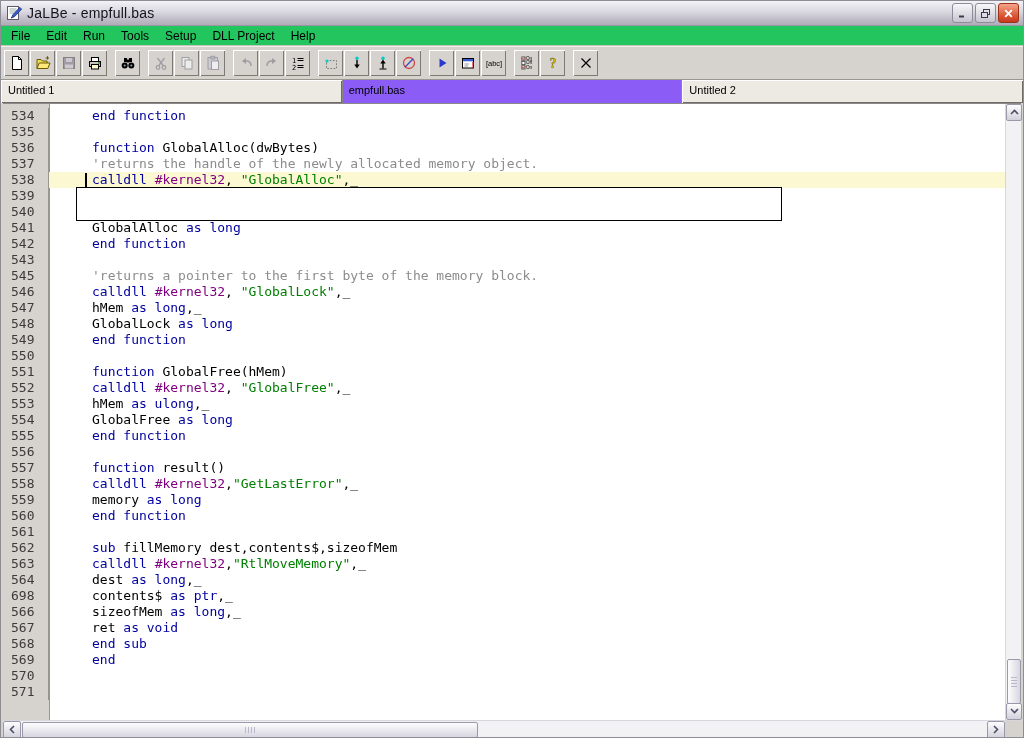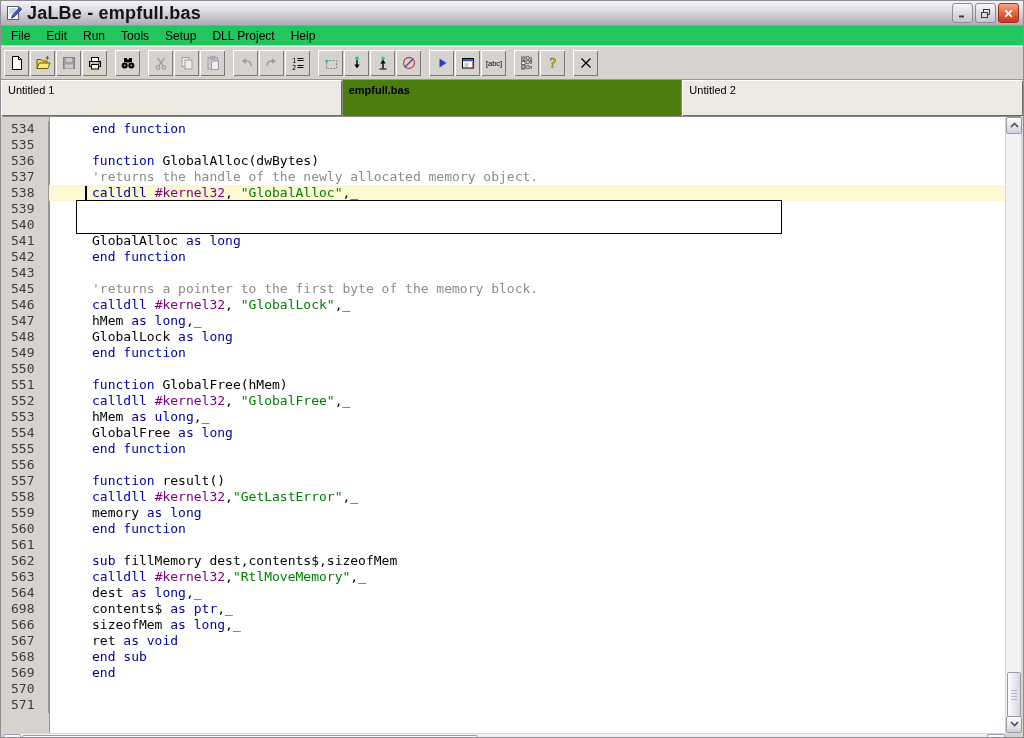--- a/index.html
+++ b/index.html
@@ -9,21 +9,21 @@
     background:#d6d3ce;border:1px solid #8e8c95;overflow:hidden;
     font-family:"Liberation Sans",sans-serif;
   }
   
   .titlebar{
     height:25px;display:flex;align-items:center;padding:0 4px;
     background:linear-gradient(180deg,#f3f2f6 0%,#dddbe3 40%,#bdbac6 80%,#b0adb9 100%);
     border-bottom:1px solid #9a97a3;
   }
   .app-icon{width:17px;height:17px;margin:0 4px 0 1px;flex:0 0 auto;}
-  .title-text{font-size:18px;font-weight:bold;color:#14141c;letter-spacing:.2px;}
+  .title-text{font-size:14px;font-weight:normal;color:#14141c;letter-spacing:.2px;}
   .winbtns{margin-left:auto;display:flex;gap:2px;}
   .winbtn{
     width:21px;height:20px;border-radius:3px;border:1px solid #8e8c98;
     background:linear-gradient(180deg,#f8f8fa,#c6c4ce);
     display:flex;align-items:center;justify-content:center;
   }
   .winbtn.close{background:linear-gradient(180deg,#f4a58c,#d8512f 70%,#c33b1e);border-color:#9c3318;}
   
   .menubar{height:20px;display:flex;align-items:stretch;padding-left:2px;background:#22c55e;border-bottom:1px solid #c6c3bc;}
   .menu-item{font-size:12px;color:#000;padding:3px 8px 0 8px;cursor:default;}
@@ -32,30 +32,29 @@
   .tbtn{
     width:25px;height:26px;margin-right:1px;display:flex;align-items:center;justify-content:center;
     background:#d6d3ce;
     box-shadow:inset 1px 1px 0 #ffffff, inset -1px -1px 0 #7d7a74;
   }
   .tbtn.gap{margin-left:7px;}
   .tbtn .icon{width:16px;height:16px;display:block;}
   .tbtn.disabled .icon{opacity:.9;}
   .tbtn svg{display:block;}
   
-  .tabbar{height:37px;display:flex;border-top:1px solid #9a978f;background:#d6d3ce;}
+  .tabbar{height:24px;display:flex;border-top:1px solid #9a978f;background:#d6d3ce;}
   .tab{
     flex:1 1 0;font-size:11px;color:#000;padding:4px 0 0 7px;overflow:hidden;white-space:nowrap;
     background:#eceae3;
     box-shadow:inset 1px 1px 0 #ffffff, inset -1px -1px 0 #6f6c66;
   }
   .tab.active{
-    background:#4d7c0f;
+    background:#8b5cf6;
     box-shadow:inset 1px 0 0 #8a8780, inset -1px 0 0 #8a8780;
-    font-weight:bold;
   }
   
   .body-frame{margin:0 2px;}
   .editor-wrap{position:relative;height:617px;border-top:1px solid #8a8a8a;}
   .editor{
     position:absolute;left:0;top:0;bottom:0;right:16px;overflow:hidden;
     background:linear-gradient(90deg,#d6d3ce 0 46px,#99968f 46px 47px,#ffffff 47px);
     font-family:"DejaVu Sans Mono","Liberation Mono",monospace;font-size:13px;
   }
   .code-rows{padding-top:4px;}

